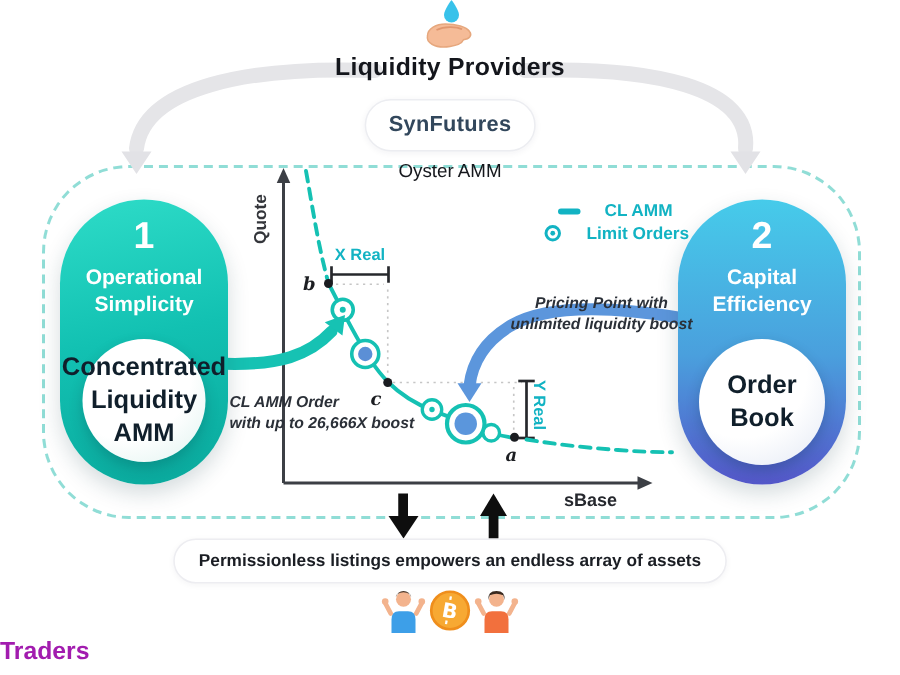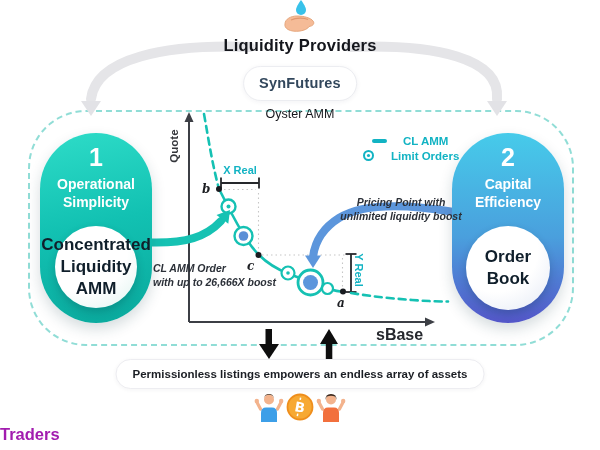--- a/index.html
+++ b/index.html
@@ -32,21 +32,21 @@
     display:flex;align-items:center;justify-content:center;text-align:center;
     box-shadow:0 4px 9px rgba(0,40,50,.22);}
   .cap-circle.teal{bottom:15px;width:82px;height:82px;
     background:radial-gradient(circle at 35% 28%,#ffffff 55%,#ddf2ee 100%);}
   .cap-circle.blue{bottom:13px;width:84px;height:84px;
     background:radial-gradient(circle at 35% 28%,#ffffff 52%,#e2e8f4 100%);}
   .cap-circle span{font-size:17px;font-weight:800;color:#101f2b;line-height:1.3;padding:0 6px;}
   
   .quote-label{left:152px;top:140px;width:44px;text-align:center;font-size:11.5px;font-weight:600;
     color:#34363b;transform:rotate(-90deg);z-index:4;}
-  .sbase-label{left:376px;top:326px;font-size:16px;font-weight:700;color:#26282e;z-index:4;}
+  .sbase-label{left:376px;top:326px;font-size:12px;font-weight:700;color:#26282e;z-index:4;}
   .legend-row{display:flex;align-items:center;gap:16px;z-index:4;}
   .legend-row1{left:372px;top:135px;}
   .legend-row2{left:362px;top:149px;}
   .legend-dash{width:15px;height:3.5px;border-radius:2px;background:#12b3c3;}
   .legend-label{font-size:11.5px;font-weight:700;color:#12b3c3;}
   .xreal-label{left:219px;top:164px;width:42px;text-align:center;font-size:11px;font-weight:700;
     color:#12b3c3;z-index:4;}
   .yreal-label{left:337px;top:264px;width:44px;text-align:center;font-size:11px;font-weight:700;
     color:#12b3c3;transform:rotate(90deg);z-index:4;}
   .pt-label{font-family:"DejaVu Serif","Liberation Serif",serif;font-style:italic;font-size:12px;

